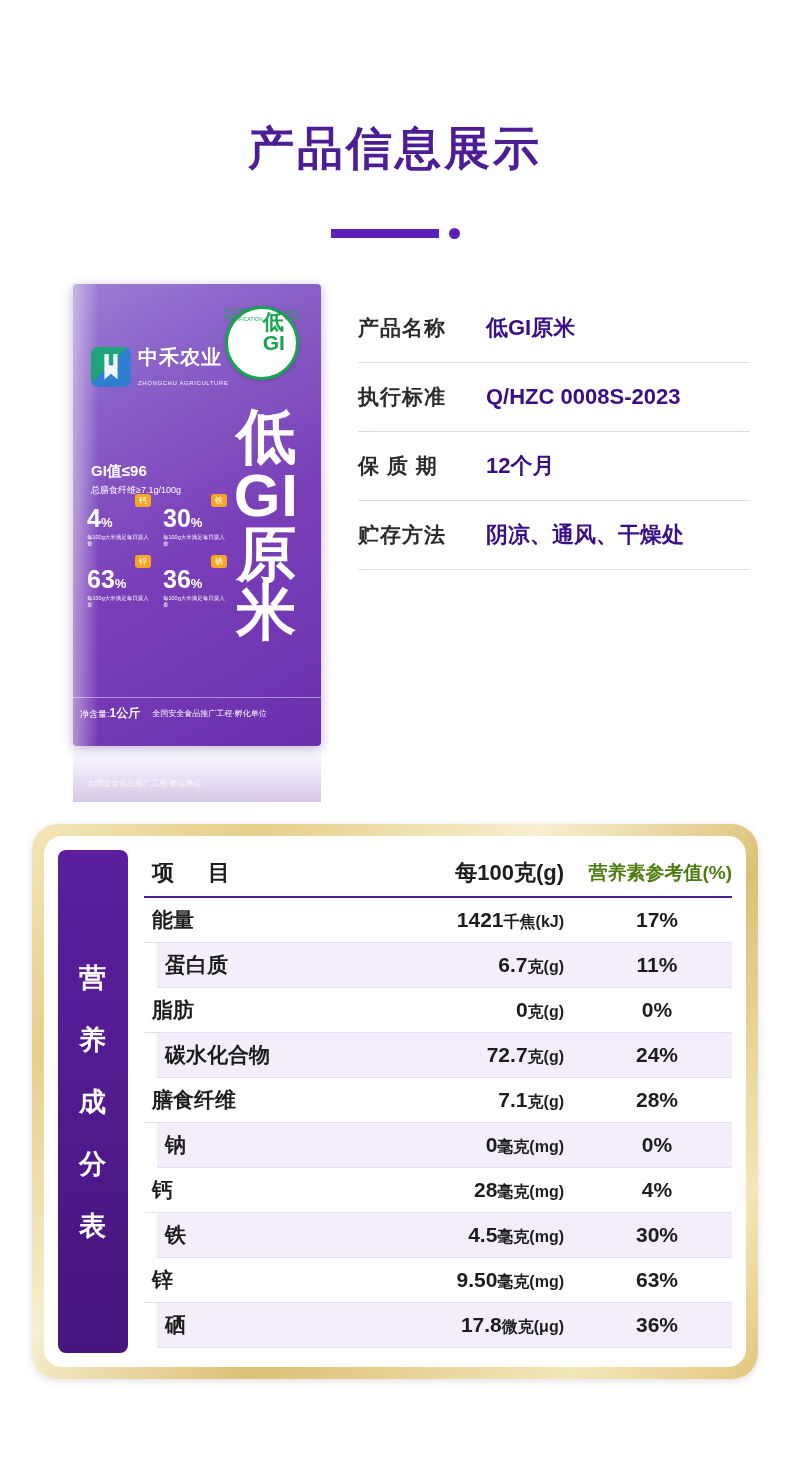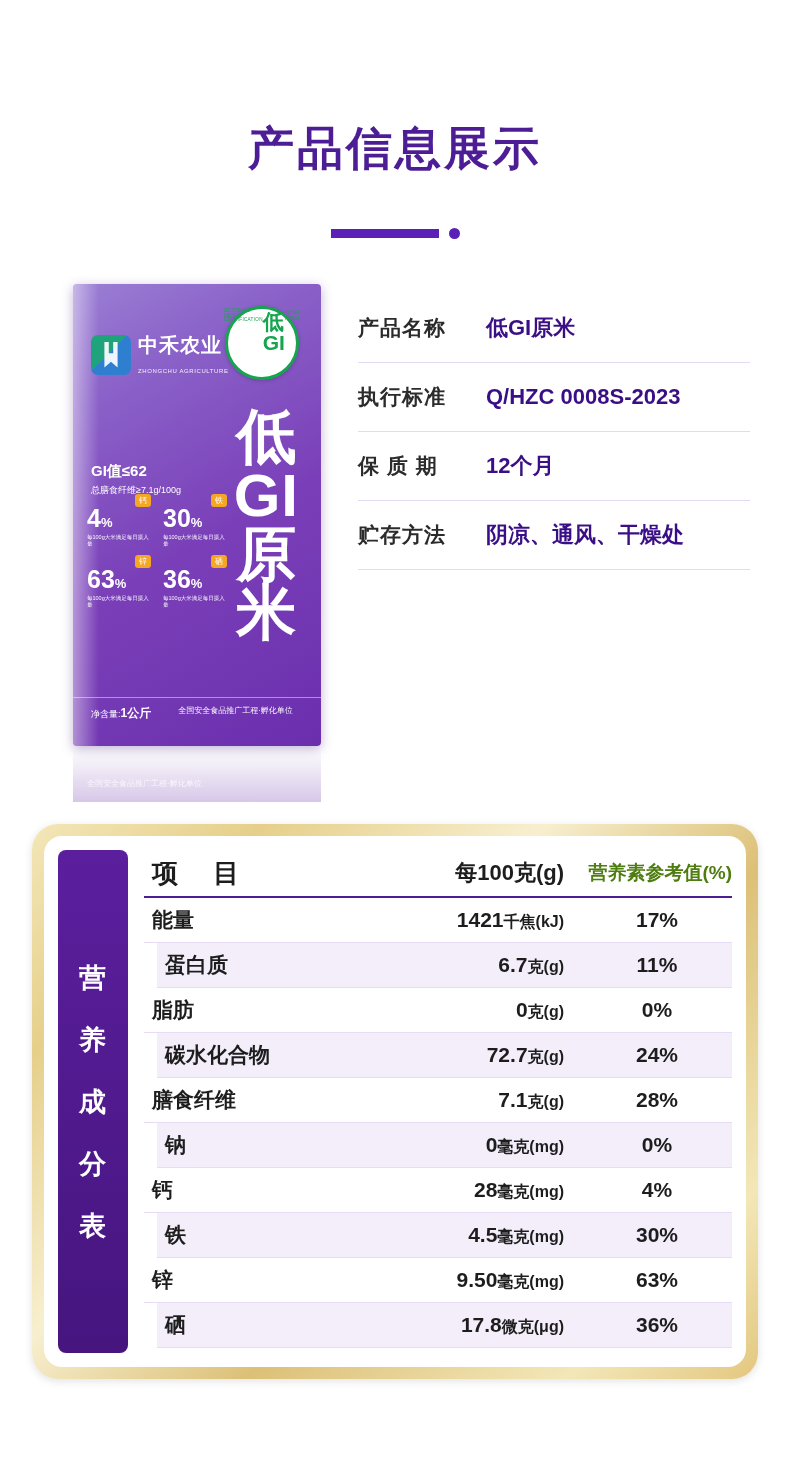--- a/index.html
+++ b/index.html
@@ -57,21 +57,21 @@
     border-radius: 4px;
     position: relative;
     overflow: hidden;
     box-shadow: 0 3px 12px rgba(80,40,130,.35);
   }
   .pkg-sheen {
     position: absolute; left: 0; top: 0; width: 26px; height: 100%;
     background: linear-gradient(90deg, rgba(255,255,255,.45), rgba(255,255,255,0));
   }
   .pkg-brand {
-    position: absolute; left: 18px; top: 48px;
+    position: absolute; left: 18px; top: 60px;
     display: flex; align-items: center; gap: 7px;
   }
   .brand-mark {
     width: 40px; height: 40px; border-radius: 7px;
     background: linear-gradient(135deg,#1fa37a 0%, #1fa37a 45%, #2f7fd0 46%, #2f7fd0 100%);
     position: relative;
   }
   .brand-mark:after {
     content:""; position:absolute; left:9px; top:7px; width:22px; height:26px;
     background: #ffffff;
@@ -124,22 +124,22 @@
     padding:1px 4px; border-radius:3px;
   }
   .stat .val { font-size:25px; font-weight:bold; line-height:1; }
   .stat .val small { font-size:13px; }
   .stat .note { font-size:5.5px; line-height:1.35; margin-top:3px; opacity:.95; }
 
   .pkg-footer {
     position:absolute; left:0; bottom:24px; width:100%;
     border-top:1px solid rgba(255,255,255,.45);
     padding-top:7px;
-    display:flex; align-items:flex-start; gap:27px;
-    padding-left:18px;
+    display:flex; align-items:center; gap:12px;
+    padding-left:7px;
   }
   .pkg-footer .net { font-size:9px; color:#fff; }
   .pkg-footer .net b { font-size:12px; }
   .pkg-footer .gov { font-size:8px; color:#fff; opacity:.95; }
 
   .pkg-reflection {
     width: 248px; height: 54px;
     background: linear-gradient(180deg, rgba(120,70,180,.30), rgba(255,255,255,0));
     transform: scaleY(-1);
     margin-top: 2px;
@@ -210,21 +210,21 @@
     flex:1;
     margin-left: 16px;
     display:flex; flex-direction:column;
   }
   .ntable .thead {
     display:flex; align-items:center;
     height: 48px;
     border-bottom: 2px solid #4c1d95;
     font-weight:bold;
   }
-  .thead .c1 { width: 160px; font-size:26px; color:#1d1d1d; letter-spacing: 14px; padding-left:8px;}
+  .thead .c1 { width: 160px; font-size:22px; color:#1d1d1d; letter-spacing: 14px; padding-left:8px;}
   .thead .c2 { flex:1; font-size:22px; color:#1d1d1d; text-align:right; padding-right:18px;}
   .thead .c3 { width: 150px; font-size:19px; color:#4d7c0f; text-align:right;}
 
   .nrow {
     display:flex; align-items:center;
     height: 45px;
     border-bottom: 1px solid #e7dcf5;
   }
   .nrow.alt { background:#f4eefb;margin-left:13px; }
   .nrow .c1 {
@@ -270,21 +270,21 @@
       </div>
 
       <div class="pkg-big">
         <div class="l1">低</div>
         <div class="l2">GI</div>
         <div class="l3">原</div>
         <div class="l4">米</div>
       </div>
 
       <div class="pkg-gi-line">
-        <div class="a">GI值≤62</div>
+        <div class="a">GI值≤96</div>
         <div class="b">总膳食纤维≥7.1g/100g</div>
       </div>
 
       <div class="pkg-stats">
         <div class="stat-row">
           <div class="stat">
             <span class="tag">钙</span>
             <div class="val"><span>4</span><small>%</small></div>
             <div class="note">每100g大米满足每日摄入量</div>
           </div>

